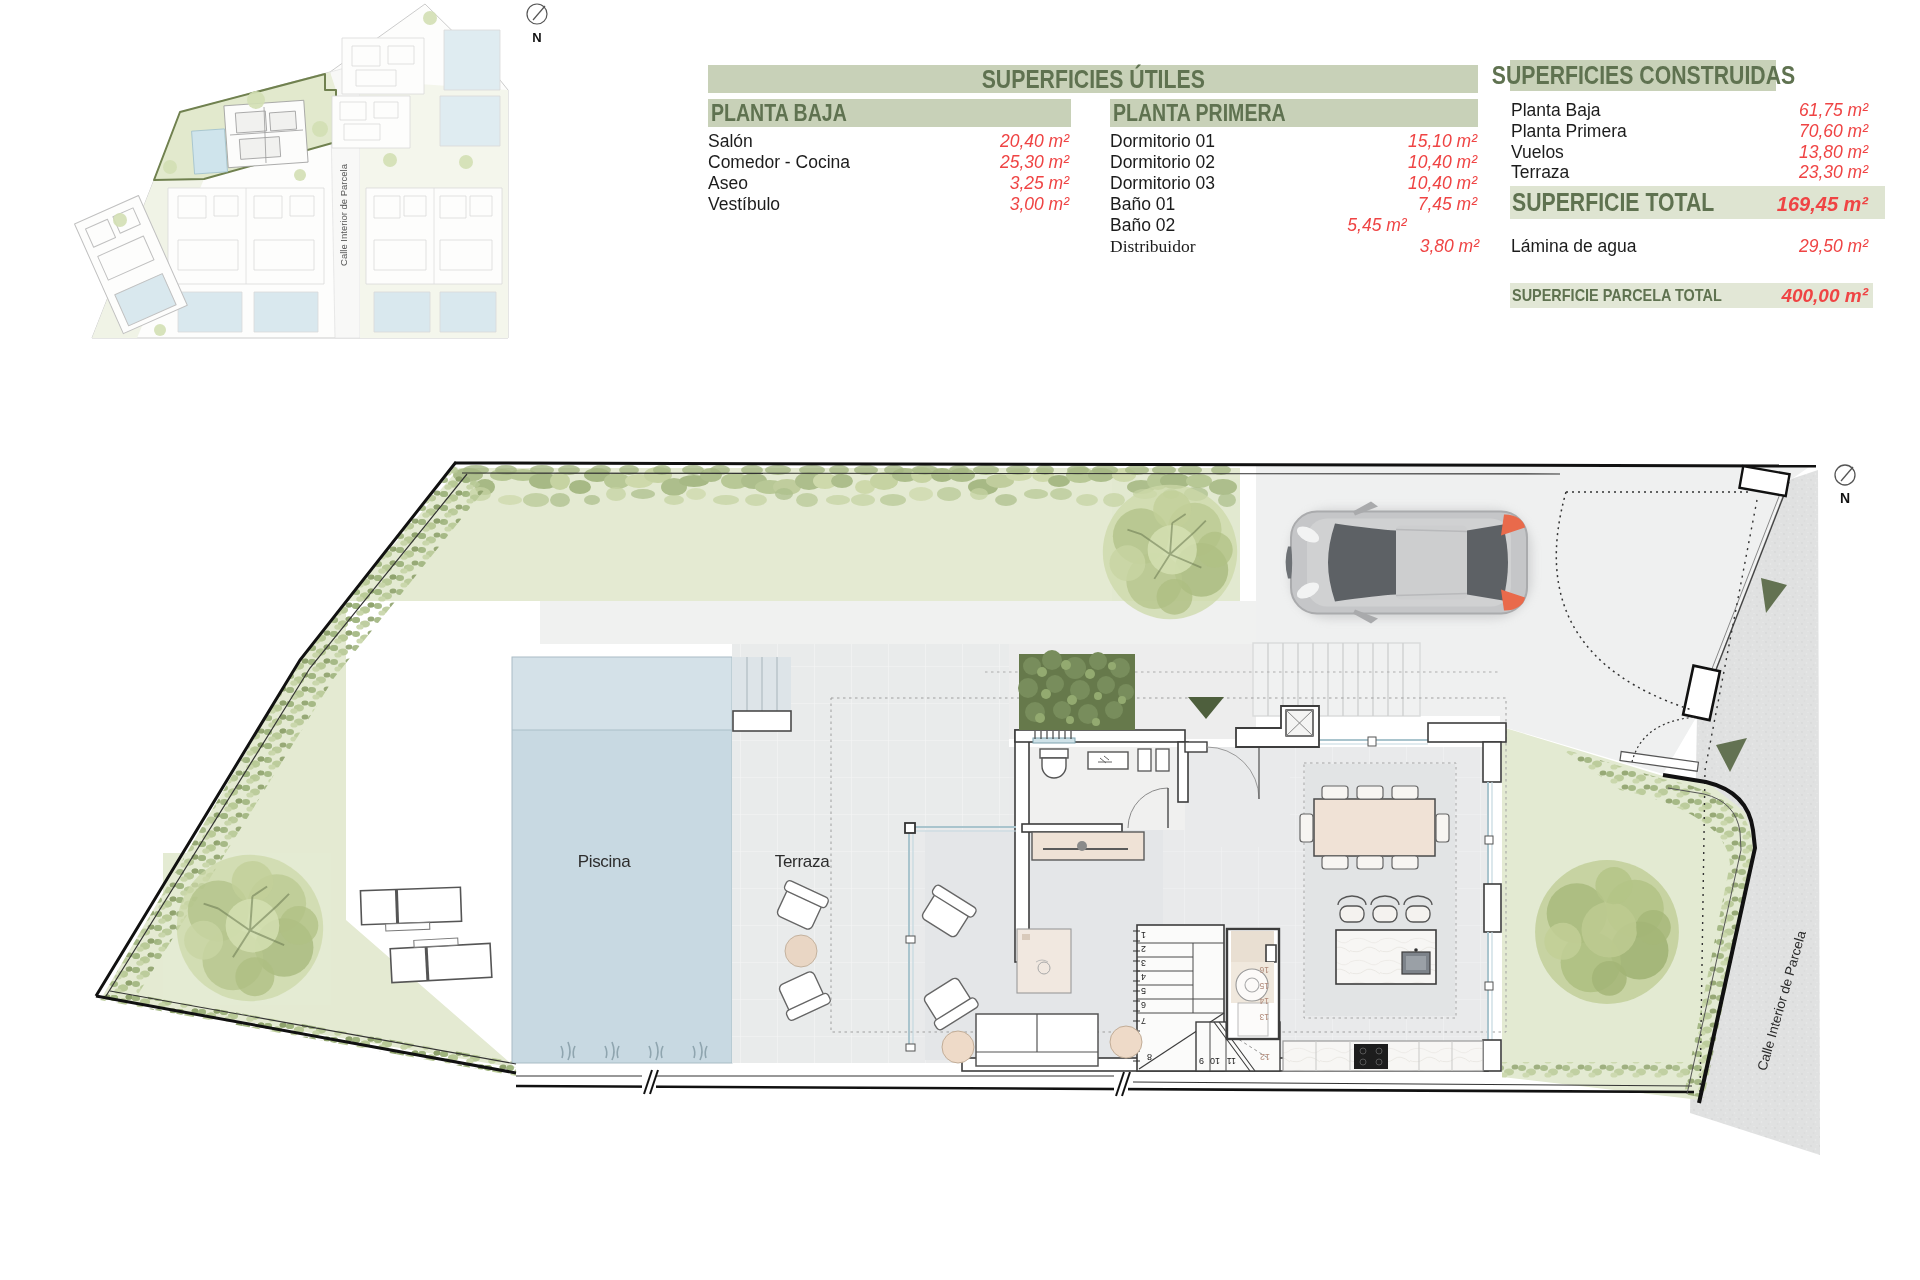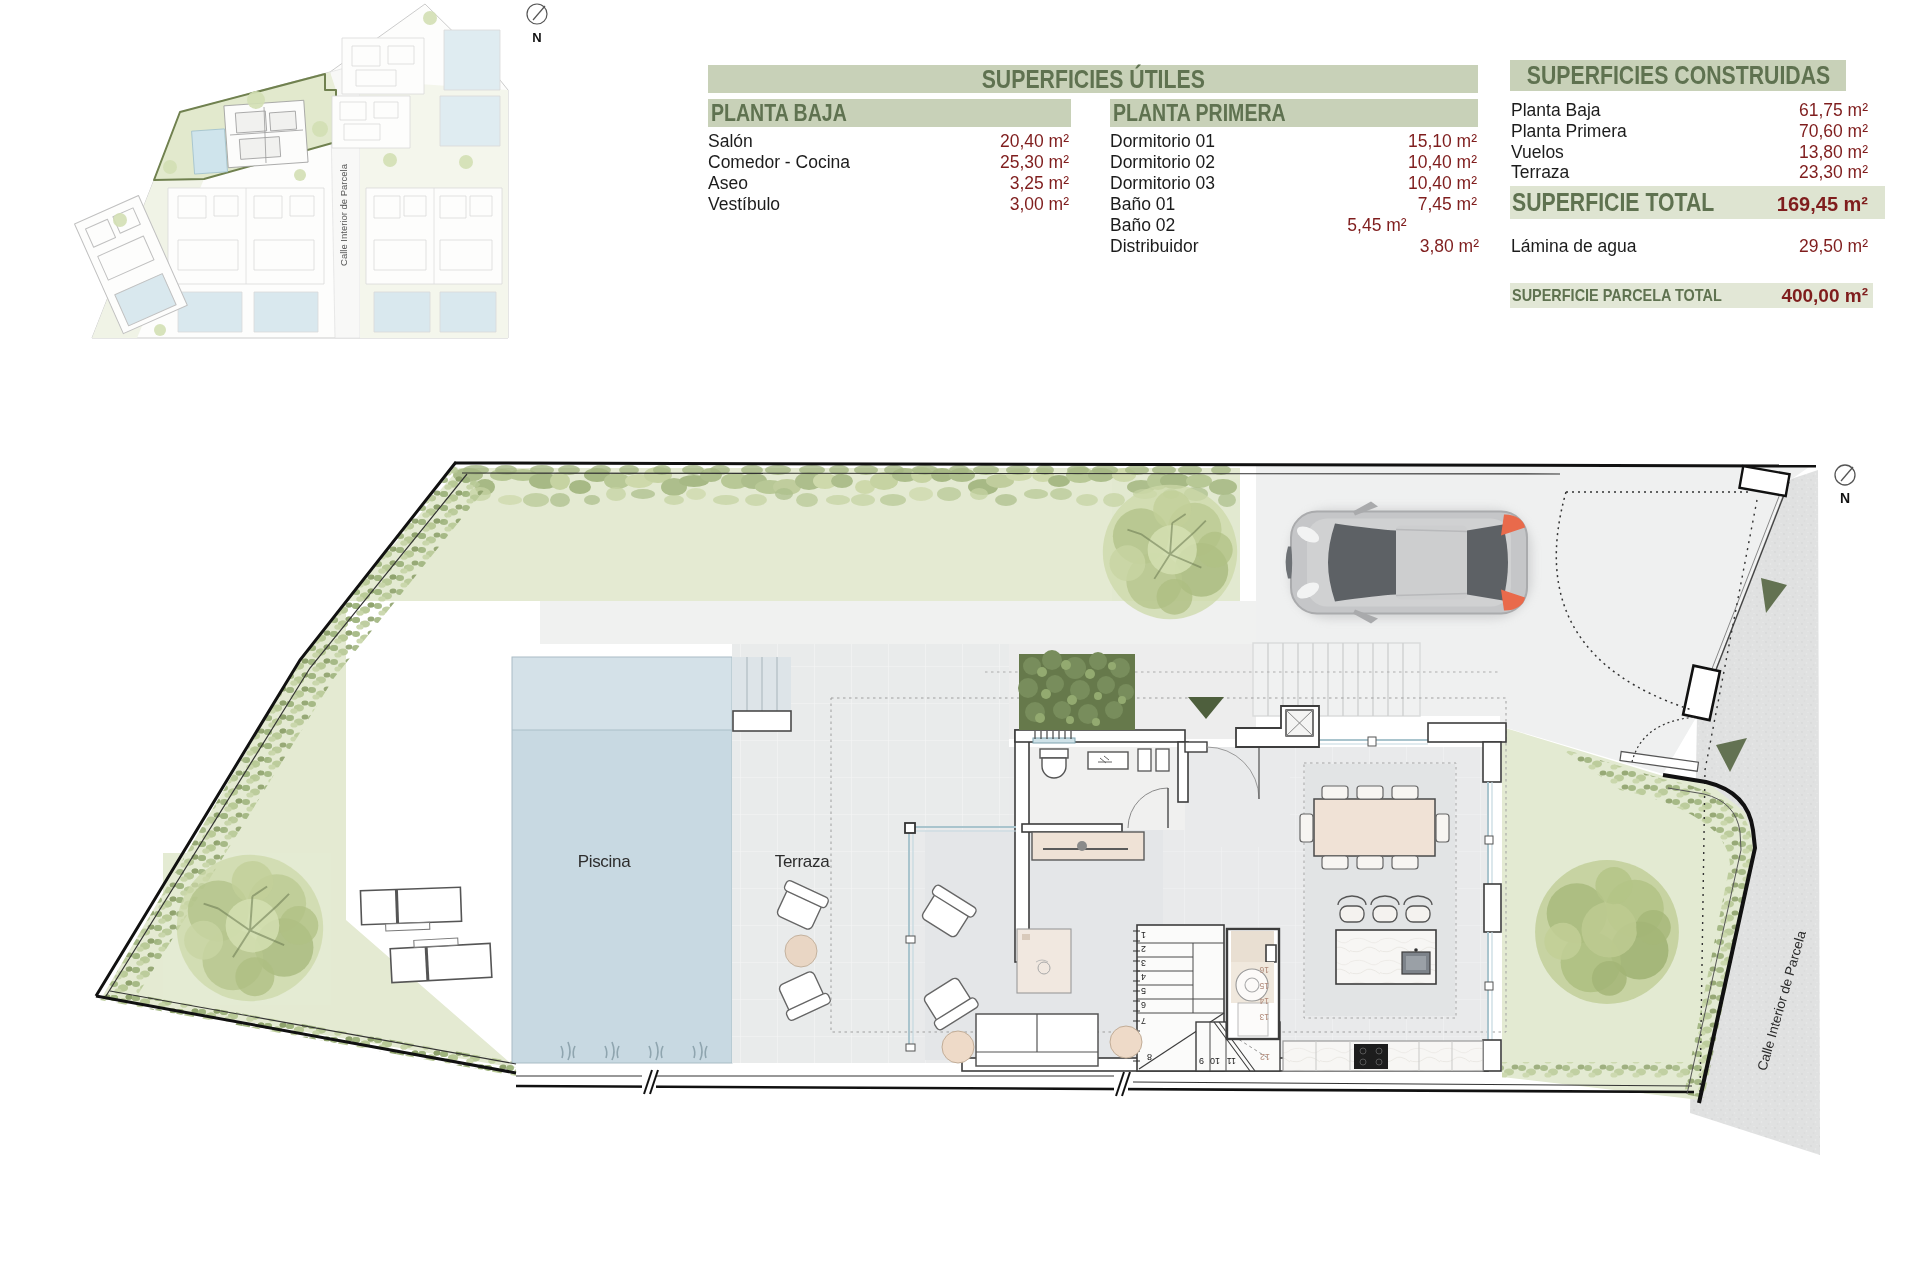--- a/index.html
+++ b/index.html
@@ -3,21 +3,21 @@
 <meta charset="utf-8">
 <style>
   html,body{margin:0;padding:0;background:#ffffff;}
   #page{position:relative;width:1920px;height:1280px;background:#ffffff;overflow:hidden;
         font-family:"Liberation Sans", sans-serif;}
   .band{position:absolute;display:flex;align-items:center;}
   .gtxt{color:#5f7250;font-weight:bold;}
   .cond{transform:scaleX(0.85);transform-origin:left center;display:inline-block;white-space:nowrap;}
   .condc{transform:scaleX(0.85);transform-origin:center center;display:inline-block;white-space:nowrap;}
   .row{position:absolute;font-size:17.5px;color:#1c1c1c;white-space:nowrap;}
-  .val{position:absolute;font-size:17.5px;color:#7f1d1d;text-align:right;white-space:nowrap;}
+  .val{position:absolute;font-size:17.5px;color:#ef4444;text-align:right;white-space:nowrap;font-style:italic;}
 </style>
 </head>
 <body>
 <div id="page">
 
 
 <div class="band" style="left:708px;top:65px;width:770px;height:28px;background:#c8d1b8;justify-content:center;font-size:25px;">
       <span class="gtxt condc">SUPERFICIES ÚTILES</span>
     </div>
 
@@ -41,24 +41,24 @@
 <div class="row" style="left:1110px;top:131px;">Dormitorio 01</div>
     <div class="val" style="left:1277px;top:131px;width:200px;">15,10 m²</div>
 <div class="row" style="left:1110px;top:152px;">Dormitorio 02</div>
     <div class="val" style="left:1277px;top:152px;width:200px;">10,40 m²</div>
 <div class="row" style="left:1110px;top:173px;">Dormitorio 03</div>
     <div class="val" style="left:1277px;top:173px;width:200px;">10,40 m²</div>
 <div class="row" style="left:1110px;top:194px;">Baño 01</div>
     <div class="val" style="left:1277px;top:194px;width:200px;">7,45 m²</div>
 <div class="row" style="left:1110px;top:215px;">Baño 02</div>
     <div class="val" style="left:1277px;top:215px;width:200px;text-align:center;">5,45 m²</div>
-<div class="row" style="left:1110px;top:236px;">Distribuidor</div>
+<div class="row" style="left:1110px;top:236px;font-family:Liberation Serif, serif;">Distribuidor</div>
     <div class="val" style="left:1279px;top:236px;width:200px;">3,80 m²</div>
 
-<div class="band" style="left:1510px;top:60px;width:336px;height:31px;background:#c8d1b8;justify-content:center;font-size:25px;">
+<div class="band" style="left:1510px;top:60px;width:266px;height:31px;background:#c8d1b8;justify-content:center;font-size:25px;">
       <span class="gtxt condc">SUPERFICIES CONSTRUIDAS</span>
     </div>
 
 <div class="row" style="left:1511px;top:100px;">Planta Baja</div>
     <div class="val" style="left:1668px;top:100px;width:200px;">61,75 m²</div>
 <div class="row" style="left:1511px;top:121px;">Planta Primera</div>
     <div class="val" style="left:1668px;top:121px;width:200px;">70,60 m²</div>
 <div class="row" style="left:1511px;top:142px;">Vuelos</div>
     <div class="val" style="left:1668px;top:142px;width:200px;">13,80 m²</div>
 <div class="row" style="left:1511px;top:162px;">Terraza</div>

